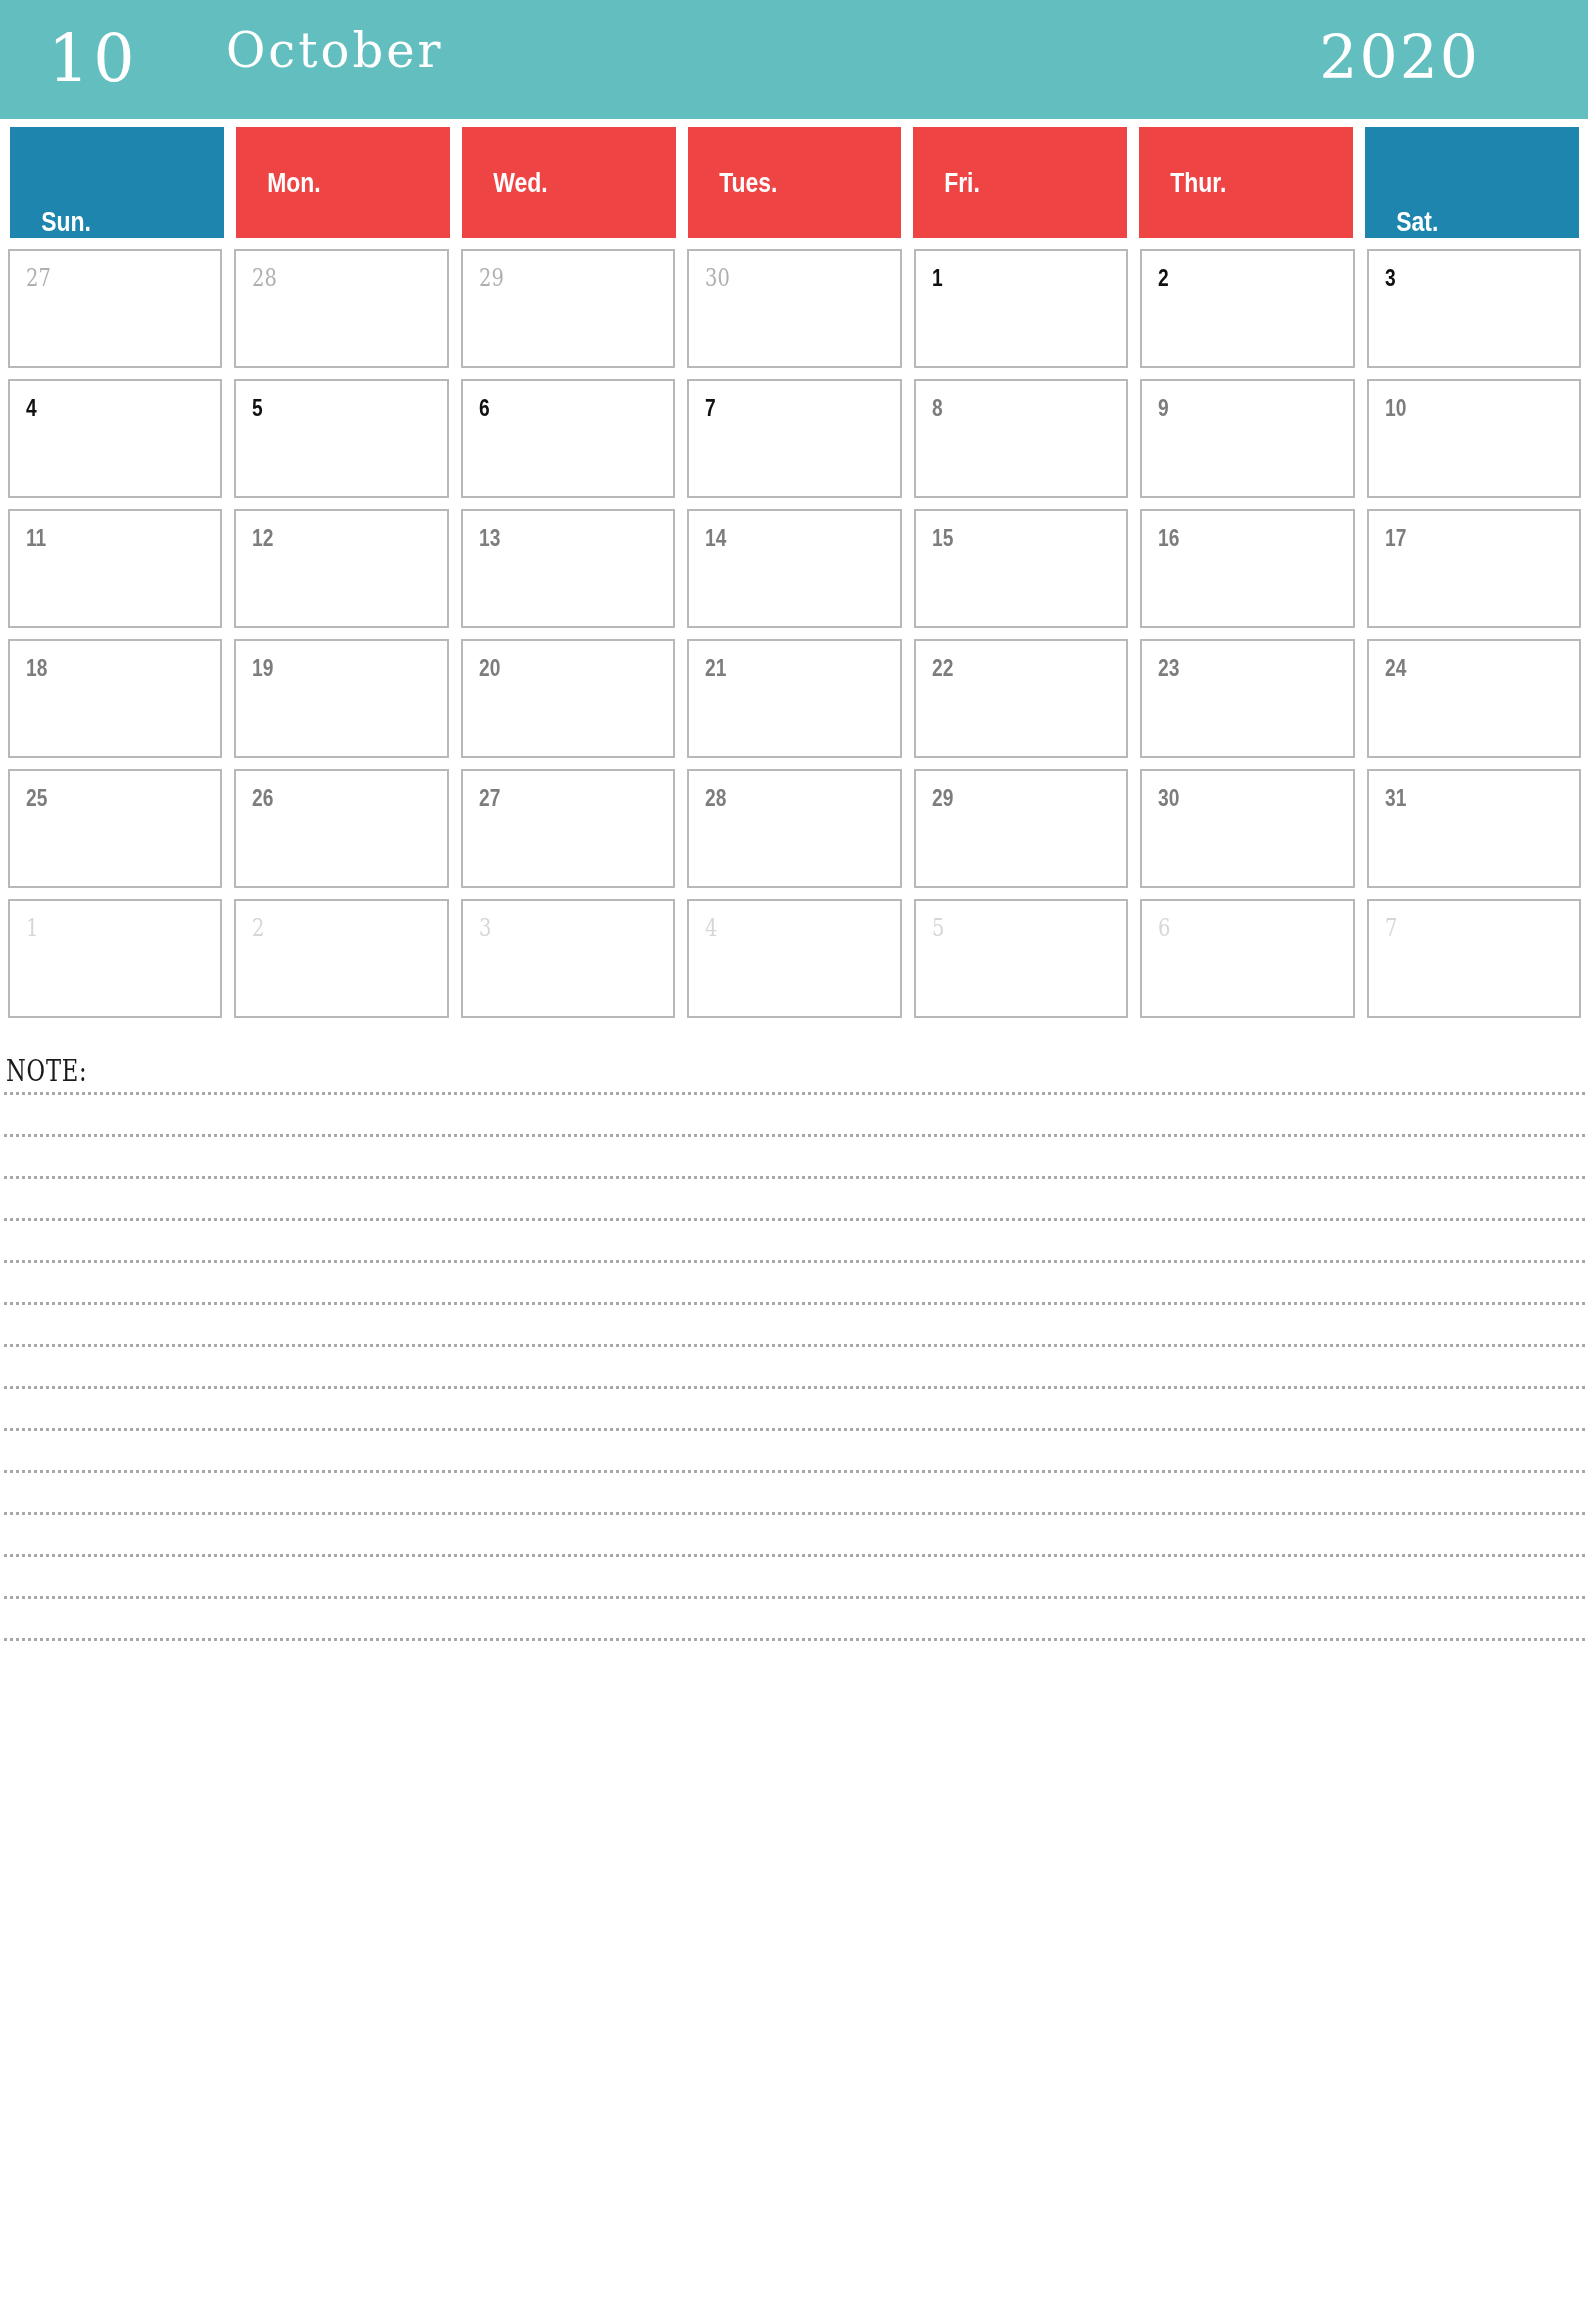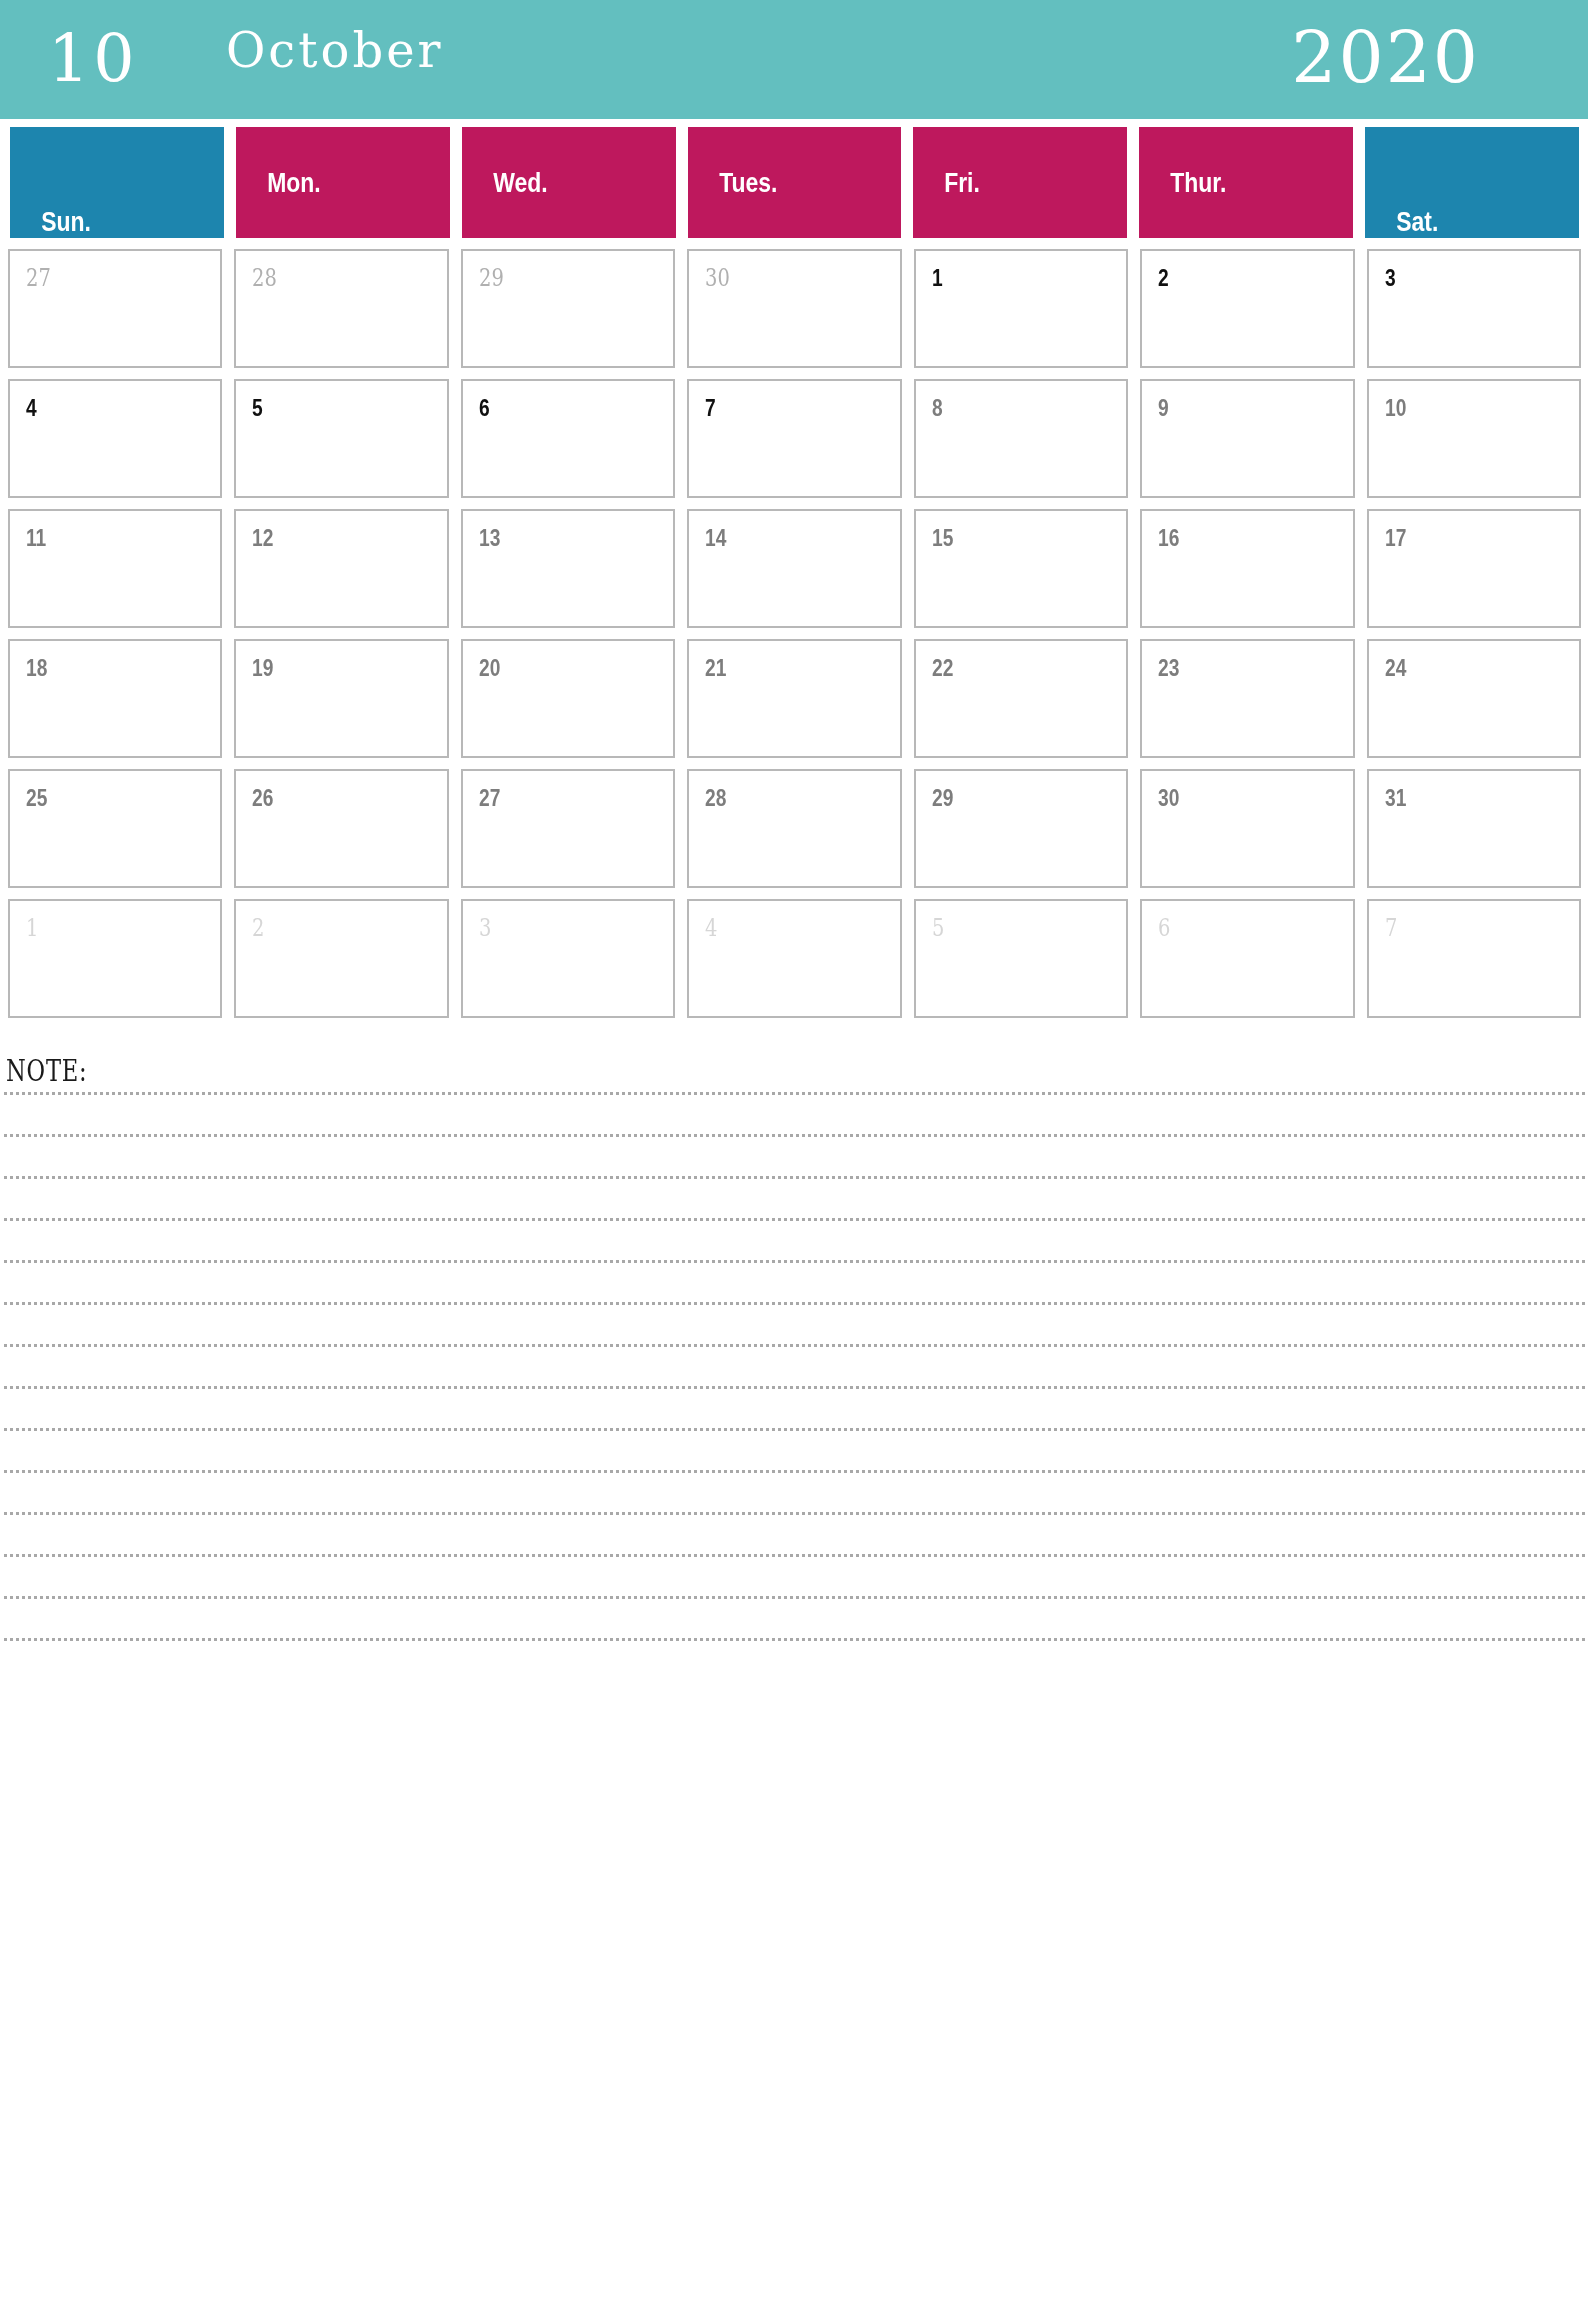--- a/index.html
+++ b/index.html
@@ -40,21 +40,21 @@
     font-size: 48px;
     color: #ffffff;
     letter-spacing: 3px;
     line-height: 77px;
   }
   .year-label {
     position: absolute;
     right: 109px;
     top: 12px;
     font-family: "DejaVu Serif", serif;
-    font-size: 71px;
+    font-size: 60px;
     color: #ffffff;
     letter-spacing: 2px;
     line-height: 91px;
   }
 
   
   .calendar {
     width: 1589px;
     box-sizing: border-box;
     padding: 0;
@@ -62,21 +62,21 @@
   .weekday-row {
     display: flex;
     margin-top: 8px;
     padding: 0 4px;
     box-sizing: border-box;
   }
   .weekday-cell {
     flex: 1 1 0;
     height: 111px;
     margin: 0 6px;
-    background: #be185d;
+    background: #ef4444;
     display: flex;
     align-items: center;
     box-sizing: border-box;
   }
   .weekday-cell.weekend {
     background: #1d85ae;
     align-items: flex-end;
   }
   .weekday-label {
     color: #ffffff;

